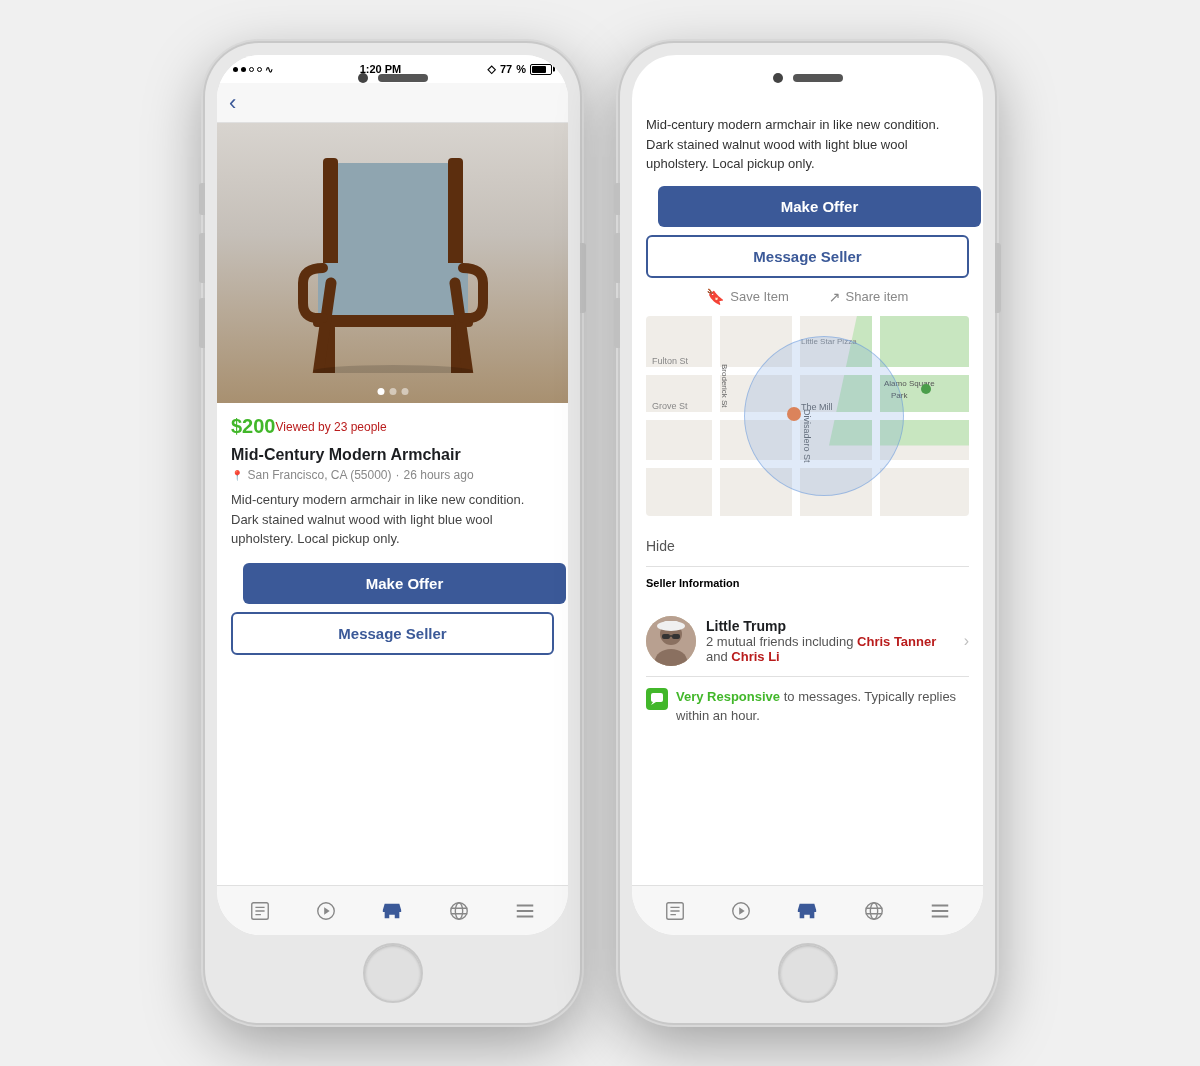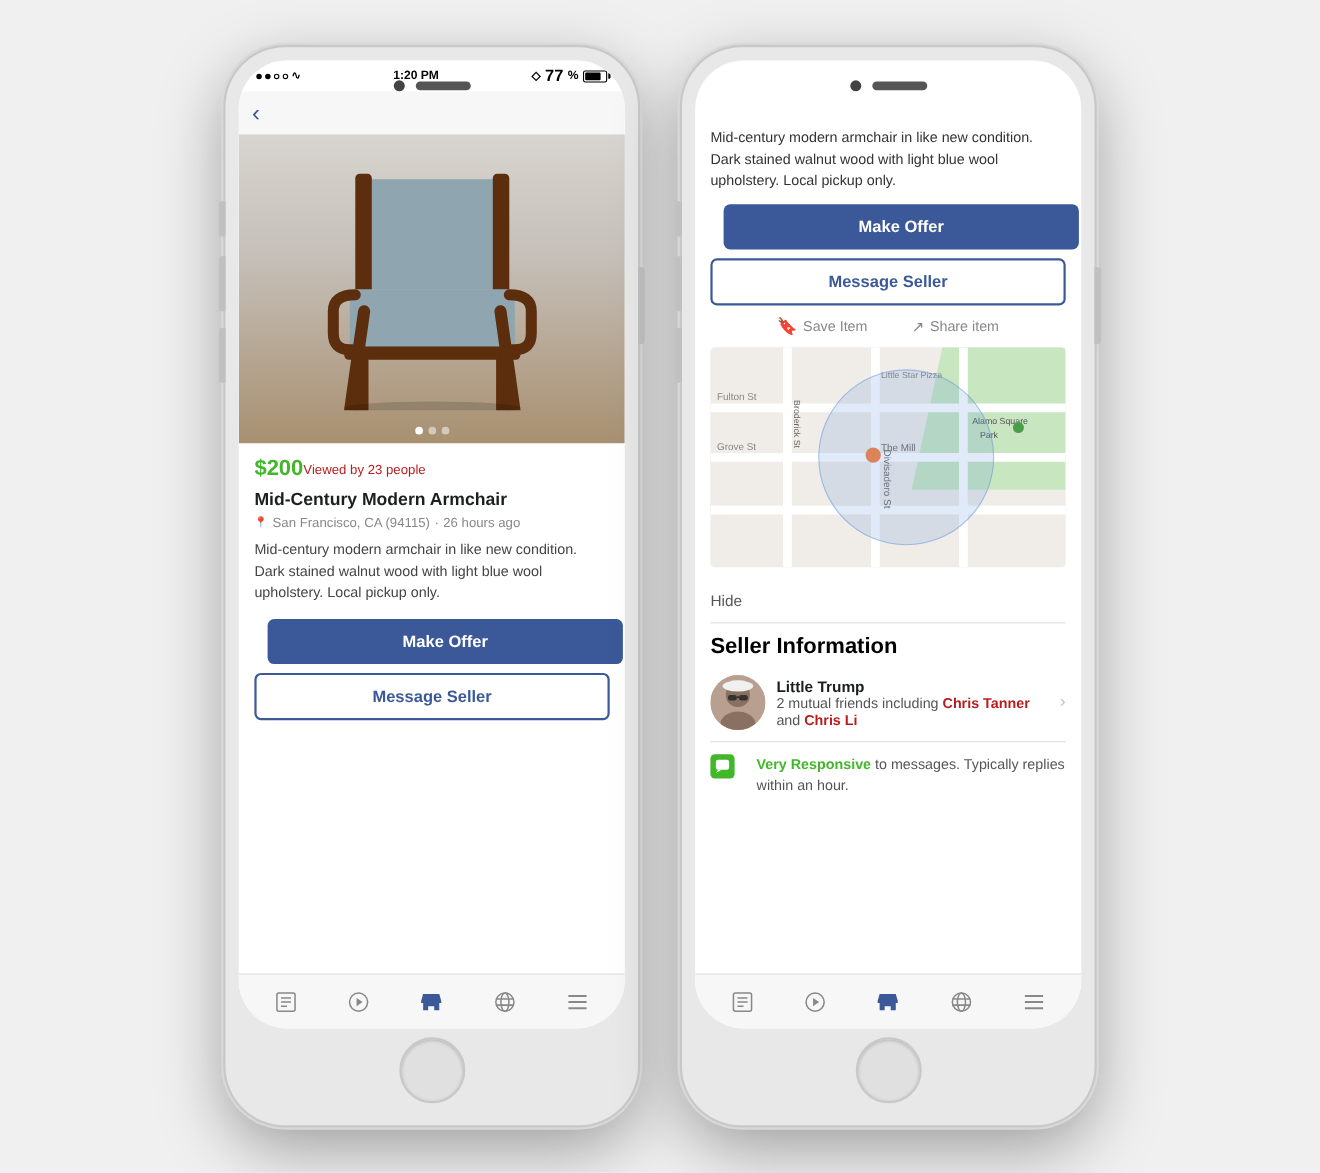--- a/index.html
+++ b/index.html
@@ -362,21 +362,21 @@
 
     .hide-row, .report-row {
       padding: 12px 0;
       border-bottom: 1px solid #e0e0e0;
       color: #555;
       font-size: 14px;
       cursor: pointer;
     }
 
     .seller-section { padding: 10px 0; }
-    .seller-title { font-size: 20px; font-weight: 700; margin-bottom: 8px; }
+    .seller-title { font-size: 11px; font-weight: 700; margin-bottom: 21px; }
 
     .seller-row {
       display: flex;
       align-items: center;
       gap: 10px;
       padding: 6px 0;
       cursor: pointer;
     }
     .seller-avatar {
       width: 50px;
@@ -388,21 +388,21 @@
     }
     .seller-info { flex: 1; }
     .seller-name { font-size: 14px; font-weight: 700; color: #1c1e21; }
     .seller-friends { font-size: 13px; color: #555; }
     .seller-friends strong { font-weight: 700; color: #b91c1c; }
     .chevron { color: #c0c0c0; font-size: 16px; }
 
     .responsive-row {
       display: flex;
       align-items: flex-start;
-      gap: 20px;
+      gap: 8px;
       padding: 10px 0;
       border-top: 1px solid #e0e0e0;
       margin-top: 4px;
     }
     .green-chat-icon {
       width: 22px;
       height: 22px;
       background: #42b72a;
       border-radius: 4px;
       display: flex;
@@ -435,21 +435,21 @@
         <div class="status-left">
           <div class="status-dot"></div>
           <div class="status-dot"></div>
           <div class="status-dot empty"></div>
           <div class="status-dot empty"></div>
           <span class="wifi-icon">∿</span>
         </div>
         <span>1:20 PM</span>
         <div class="status-right">
           <span style="font-size:12px;">⬦</span>
-          <span style="font-size:15px;">77</span>
+          <span style="font-size:11px;">77</span>
             <span style="font-size:11px;">%</span>
           <div class="battery">
             <div class="battery-fill" style="width:77%;"></div>
           </div>
         </div>
       </div>
 
       <div class="screen-content">
 
         <div class="nav-bar">
@@ -492,21 +492,21 @@
         </div>
 
         <div class="product-info">
           <div class="price-row">
             <span class="price">$200</span>
             <span class="viewed-by">Viewed by 23 people</span>
           </div>
           <div class="product-title">Mid-Century Modern Armchair</div>
           <div class="product-meta">
             <span class="location-icon">📍</span>
-            <span>San Francisco, CA (94115)</span>
+            <span>San Francisco, CA (55000)</span>
             <span>·</span>
             <span>26 hours ago</span>
           </div>
           <div class="product-desc">Mid-century modern armchair in like new condition. Dark stained walnut wood with light blue wool upholstery. Local pickup only.</div>
           <button class="btn-make-offer">Make Offer</button>
           <button class="btn-message-seller">Message Seller</button>
         </div>
 
         <div class="tab-bar">
           <div class="tab-icon">

